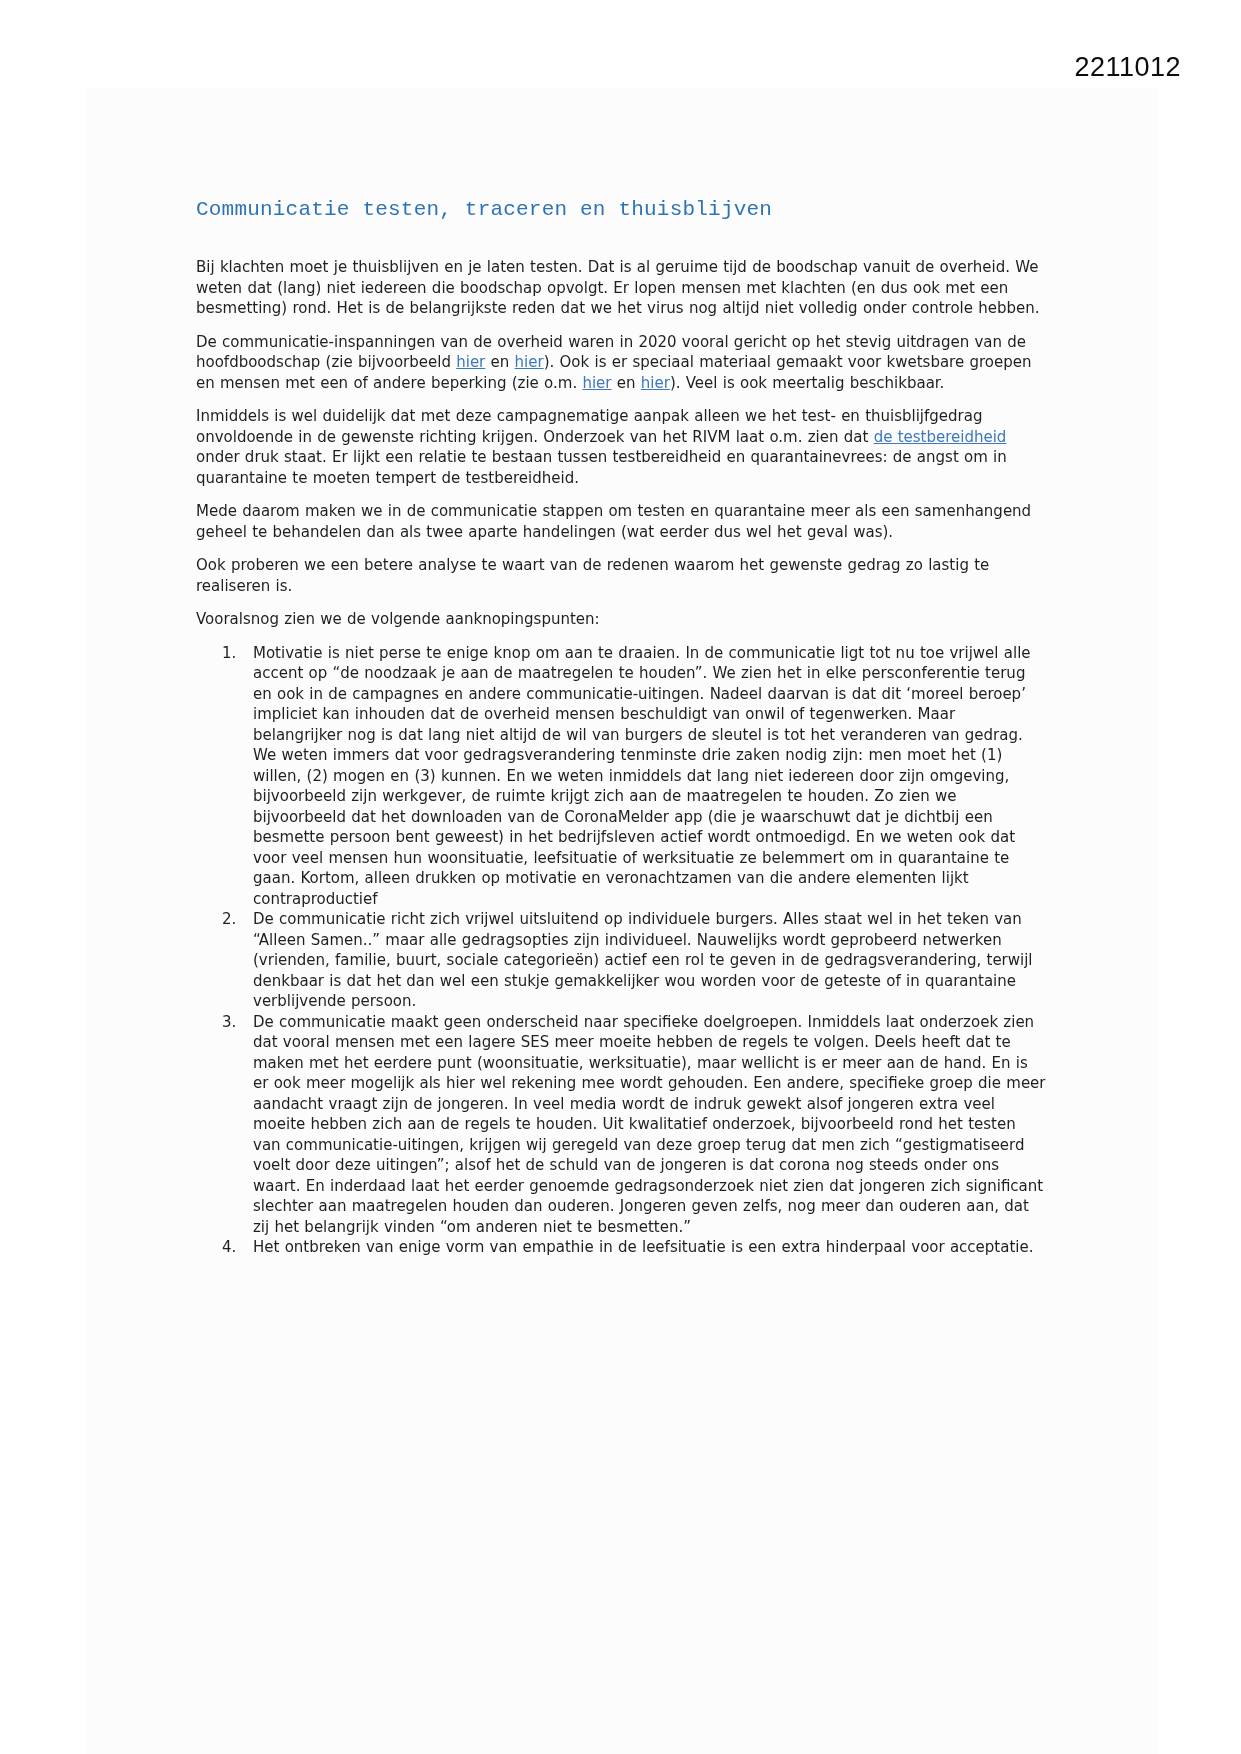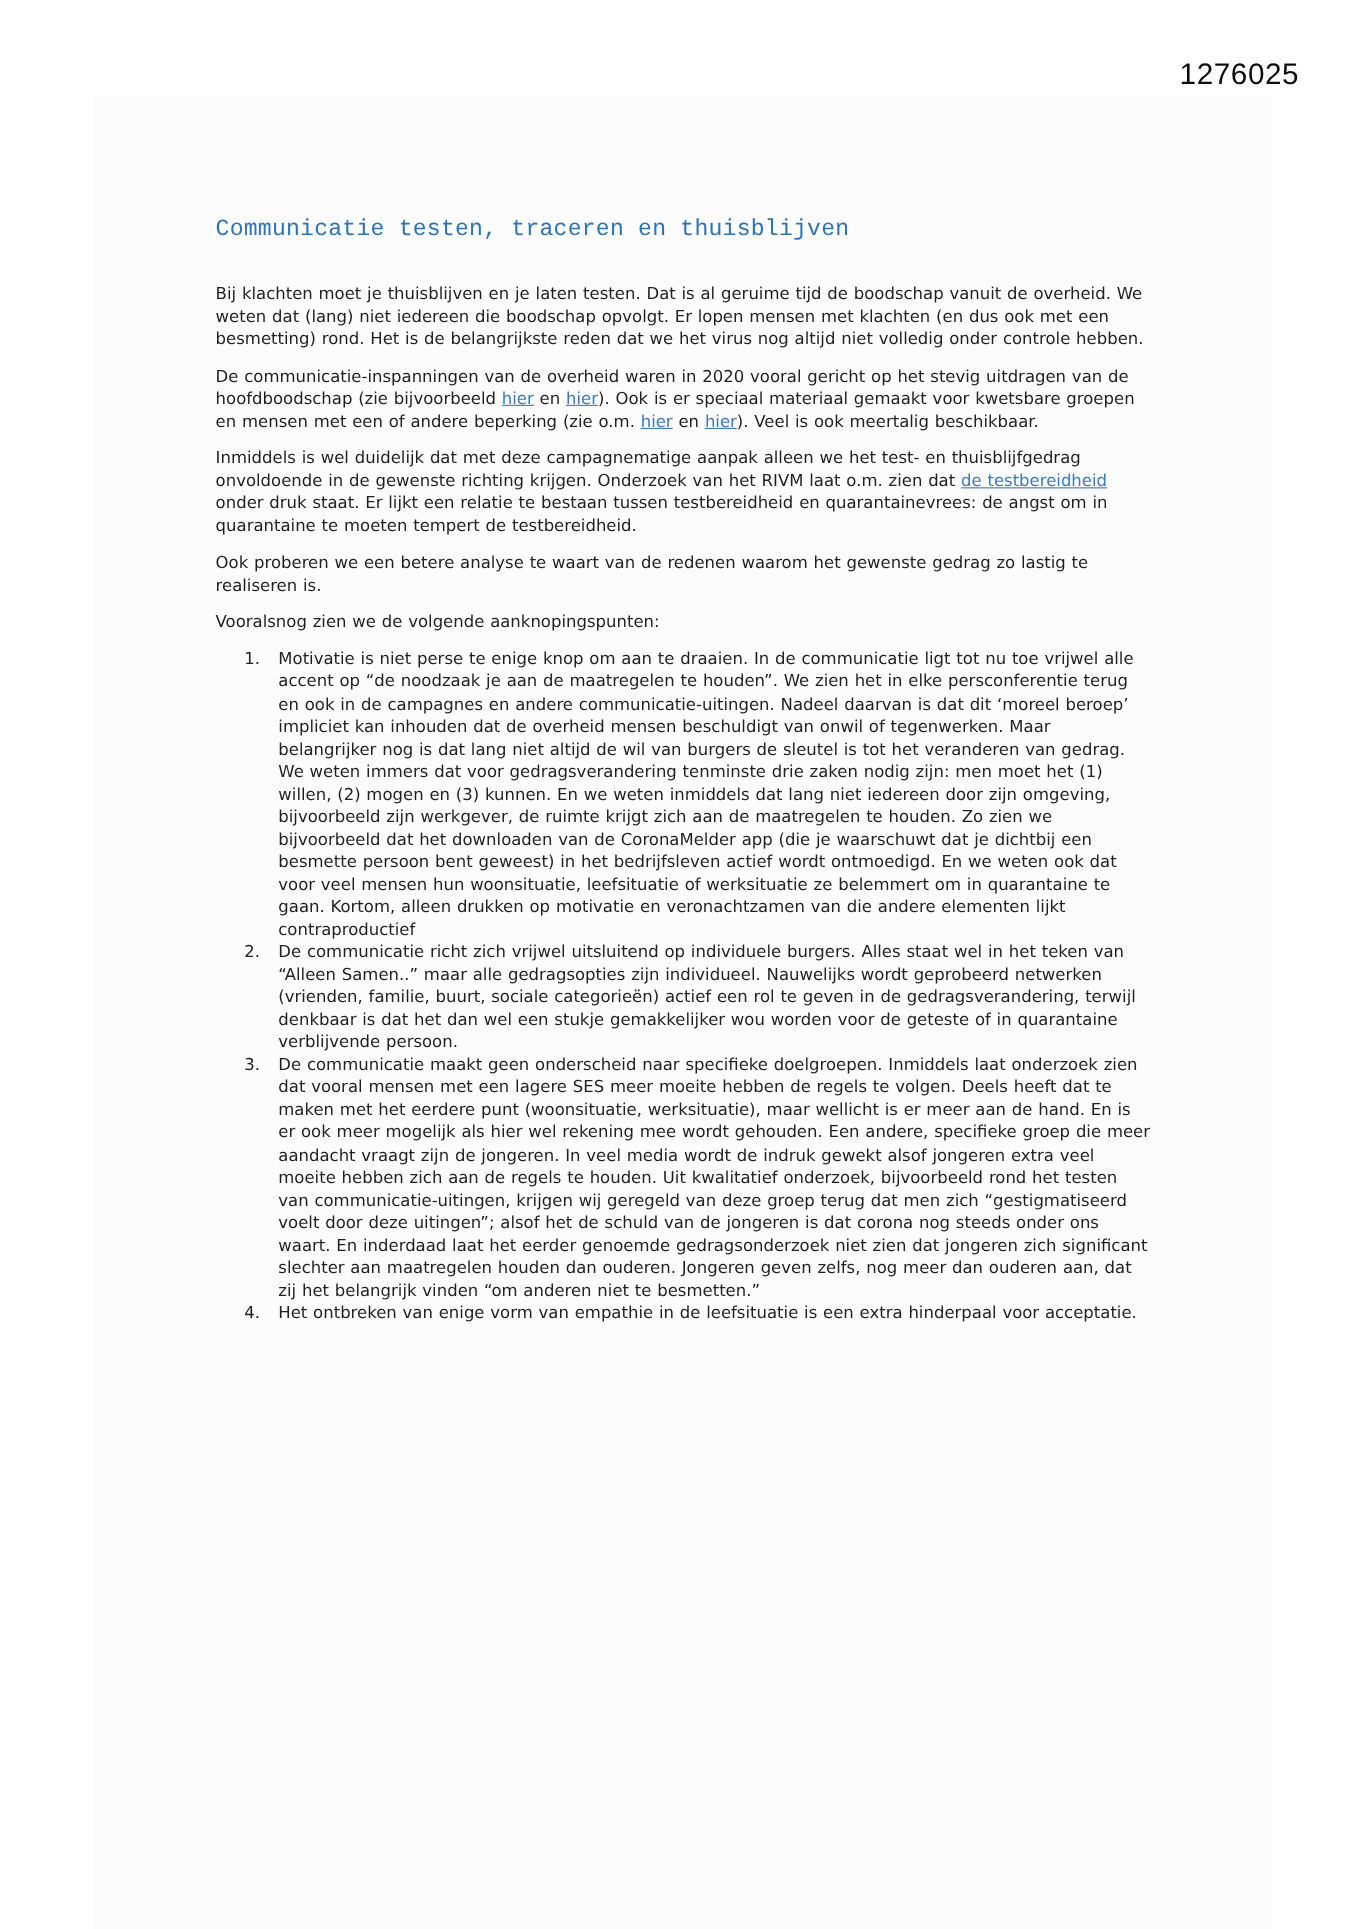--- a/index.html
+++ b/index.html
@@ -74,32 +74,33 @@
   .li .li-text {
     flex: 1;
   }
 </style>
 </head>
 <body>
 
 <div class="page">
   <div class="scan-shade"></div>
 
-  <div class="corner-number">1276025</div>
+  <div class="corner-number">2211012</div>
 
   <div class="content">
 
     <h1 class="doc-title">Communicatie testen, traceren en thuisblijven</h1>
 
     <p class="para">Bij klachten moet je thuisblijven en je laten testen. Dat is al geruime tijd de boodschap vanuit de overheid. We weten dat (lang) niet iedereen die boodschap opvolgt. Er lopen mensen met klachten (en dus ook met een besmetting) rond. Het is de belangrijkste reden dat we het virus nog altijd niet volledig onder controle hebben.</p>
 
     <p class="para"><span>De communicatie-inspanningen van de overheid waren in 2020 vooral gericht op het stevig uitdragen van de hoofdboodschap (zie bijvoorbeeld </span><a href="#" class="doc-link">hier</a><span> en </span><a href="#" class="doc-link">hier</a><span>). Ook is er speciaal materiaal gemaakt voor kwetsbare groepen en mensen met een of andere beperking (zie o.m. </span><a href="#" class="doc-link">hier</a><span> en </span><a href="#" class="doc-link">hier</a><span>). Veel is ook meertalig beschikbaar.</span></p>
 
     <p class="para"><span>Inmiddels is wel duidelijk dat met deze campagnematige aanpak alleen we het test- en thuisblijfgedrag onvoldoende in de gewenste richting krijgen. Onderzoek van het RIVM laat o.m. zien dat </span><a href="#" class="doc-link">de testbereidheid</a><span> onder druk staat. Er lijkt een relatie te bestaan tussen testbereidheid en quarantainevrees: de angst om in quarantaine te moeten tempert de testbereidheid.</span></p>
 
+    <p class="para">Mede daarom maken we in de communicatie stappen om testen en quarantaine meer als een samenhangend geheel te behandelen dan als twee aparte handelingen (wat eerder dus wel het geval was).</p>
 
     <p class="para">Ook proberen we een betere analyse te waart van de redenen waarom het gewenste gedrag zo lastig te realiseren is.</p>
 
     <p class="para">Vooralsnog zien we de volgende aanknopingspunten:</p>
 
     <div class="olist">
       <div class="li">
         <span class="num">1.</span>
         <div class="li-text">Motivatie is niet perse te enige knop om aan te draaien. In de communicatie ligt tot nu toe vrijwel alle accent op “de noodzaak je aan de maatregelen te houden”. We zien het in elke persconferentie terug en ook in de campagnes en andere communicatie-uitingen. Nadeel daarvan is dat dit ‘moreel beroep’ impliciet kan inhouden dat de overheid mensen beschuldigt van onwil of tegenwerken. Maar belangrijker nog is dat lang niet altijd de wil van burgers de sleutel is tot het veranderen van gedrag. We weten immers dat voor gedragsverandering tenminste drie zaken nodig zijn: men moet het (1) willen, (2) mogen en (3) kunnen. En we weten inmiddels dat lang niet iedereen door zijn omgeving, bijvoorbeeld zijn werkgever, de ruimte krijgt zich aan de maatregelen te houden. Zo zien we bijvoorbeeld dat het downloaden van de CoronaMelder app (die je waarschuwt dat je dichtbij een besmette persoon bent geweest) in het bedrijfsleven actief wordt ontmoedigd. En we weten ook dat voor veel mensen hun woonsituatie, leefsituatie of werksituatie ze belemmert om in quarantaine te gaan. Kortom, alleen drukken op motivatie en veronachtzamen van die andere elementen lijkt contraproductief</div>
       </div>

